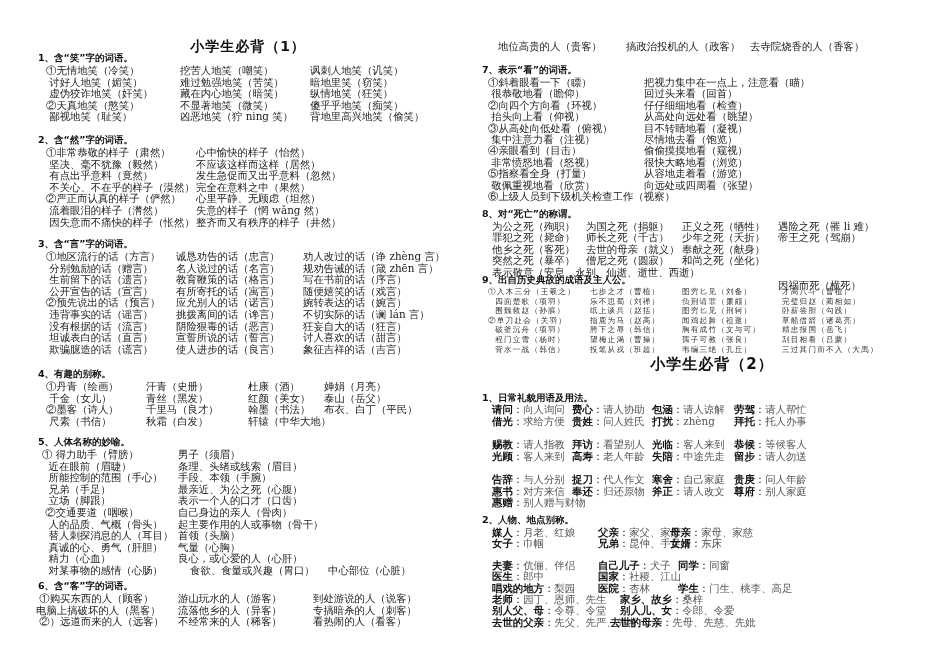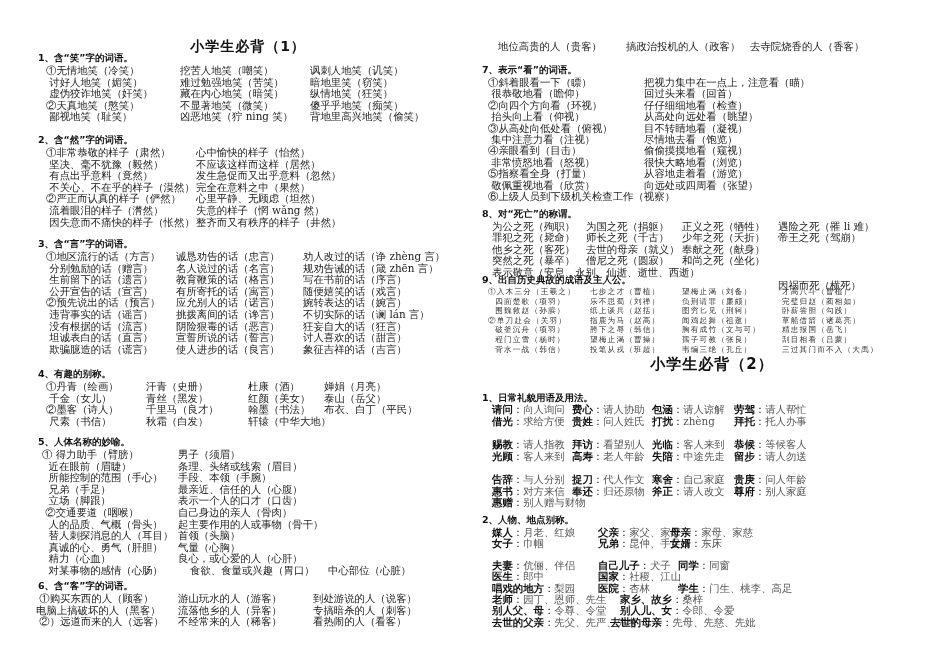--- a/index.html
+++ b/index.html
@@ -99,21 +99,21 @@
       <div class="ln " style="top:414.8px;left:108px;">秋霜（白发）</div>
       <div class="ln " style="top:414.8px;left:210px;">轩辕（中华大地）</div>
       <div class="sec" style="top:436px;">5、人体名称的妙喻。</div>
       <div class="ln " style="top:448px;left:4px;">① 得力助手（臂膀）</div>
       <div class="ln " style="top:448px;left:140px;">男子（须眉）</div>
       <div class="ln " style="top:459.6px;left:4px;">  近在眼前（眉睫）</div>
       <div class="ln " style="top:459.6px;left:140px;">条理、头绪或线索（眉目）</div>
       <div class="ln " style="top:471.2px;left:4px;">  所能控制的范围（手心）</div>
       <div class="ln " style="top:471.2px;left:140px;">手段、本领（手腕）</div>
       <div class="ln " style="top:482.8px;left:4px;">  兄弟（手足）</div>
-      <div class="ln " style="top:482.8px;left:140px;">最亲近、信任的人（心腹）</div>
+      <div class="ln " style="top:482.8px;left:140px;">最亲近、为公之死（心腹）</div>
       <div class="ln " style="top:494.4px;left:4px;">  立场（脚跟）</div>
       <div class="ln " style="top:494.4px;left:140px;">表示一个人的口才（口齿）</div>
       <div class="ln " style="top:506px;left:4px;"> ②交通要道（咽喉）</div>
       <div class="ln " style="top:506px;left:140px;">自己身边的亲人（骨肉）</div>
       <div class="ln " style="top:517.6px;left:4px;">  人的品质、气概（骨头）</div>
       <div class="ln " style="top:517.6px;left:140px;">起主要作用的人或事物（骨干）</div>
       <div class="ln " style="top:529.2px;left:4px;">  替人刺探消息的人（耳目）</div>
       <div class="ln " style="top:529.2px;left:140px;">首领（头脑）</div>
       <div class="ln " style="top:540.8px;left:4px;">  真诚的心、勇气（肝胆）</div>
       <div class="ln " style="top:540.8px;left:140px;">气量（心胸）</div>
@@ -175,21 +175,21 @@
       <div class="ln " style="top:242.8px;left:104px;">去世的母亲（就义）</div>
       <div class="ln " style="top:242.8px;left:200px;">奉献之死（献身）</div>
       <div class="ln " style="top:242.8px;left:296px;margin-top:36px;">因祸而死（横死）</div>
       <div class="ln " style="top:254.2px;left:10px;">突然之死（暴卒）</div>
       <div class="ln " style="top:254.2px;left:104px;">僧尼之死（圆寂）</div>
       <div class="ln " style="top:254.2px;left:200px;">和尚之死（坐化）</div>
       <div class="ln " style="top:265.6px;left:10px;">表示敬意（安息、永别、仙逝、逝世、西逝）</div>
       <div class="sec" style="top:274px;">9、出自历史典故的成语及主人公。</div>
       <div class="ln sm" style="top:286px;left:6px;">①入木三分（王羲之）</div>
       <div class="ln sm" style="top:286px;left:108px;">七步之才（曹植）</div>
-      <div class="ln sm" style="top:286px;left:200px;">望梅止渴（刘备）</div>
+      <div class="ln sm" style="top:286px;left:200px;">图穷匕见（刘备）</div>
       <div class="ln sm" style="top:286px;left:300px;">才高八斗（曹植）</div>
       <div class="ln sm" style="top:295.6px;left:6px;">  四面楚歌（项羽）</div>
       <div class="ln sm" style="top:295.6px;left:108px;">乐不思蜀（刘禅）</div>
       <div class="ln sm" style="top:295.6px;left:200px;">负荆请罪（廉颇）</div>
       <div class="ln sm" style="top:295.6px;left:300px;">完璧归赵（蔺相如）</div>
       <div class="ln sm" style="top:305.2px;left:6px;">  围魏救赵（孙膑）</div>
       <div class="ln sm" style="top:305.2px;left:108px;">纸上谈兵（赵括）</div>
       <div class="ln sm" style="top:305.2px;left:200px;">图穷匕见（荆轲）</div>
       <div class="ln sm" style="top:305.2px;left:300px;">卧薪尝胆（勾践）</div>
       <div class="ln sm" style="top:314.8px;left:6px;">②单刀赴会（关羽）</div>

